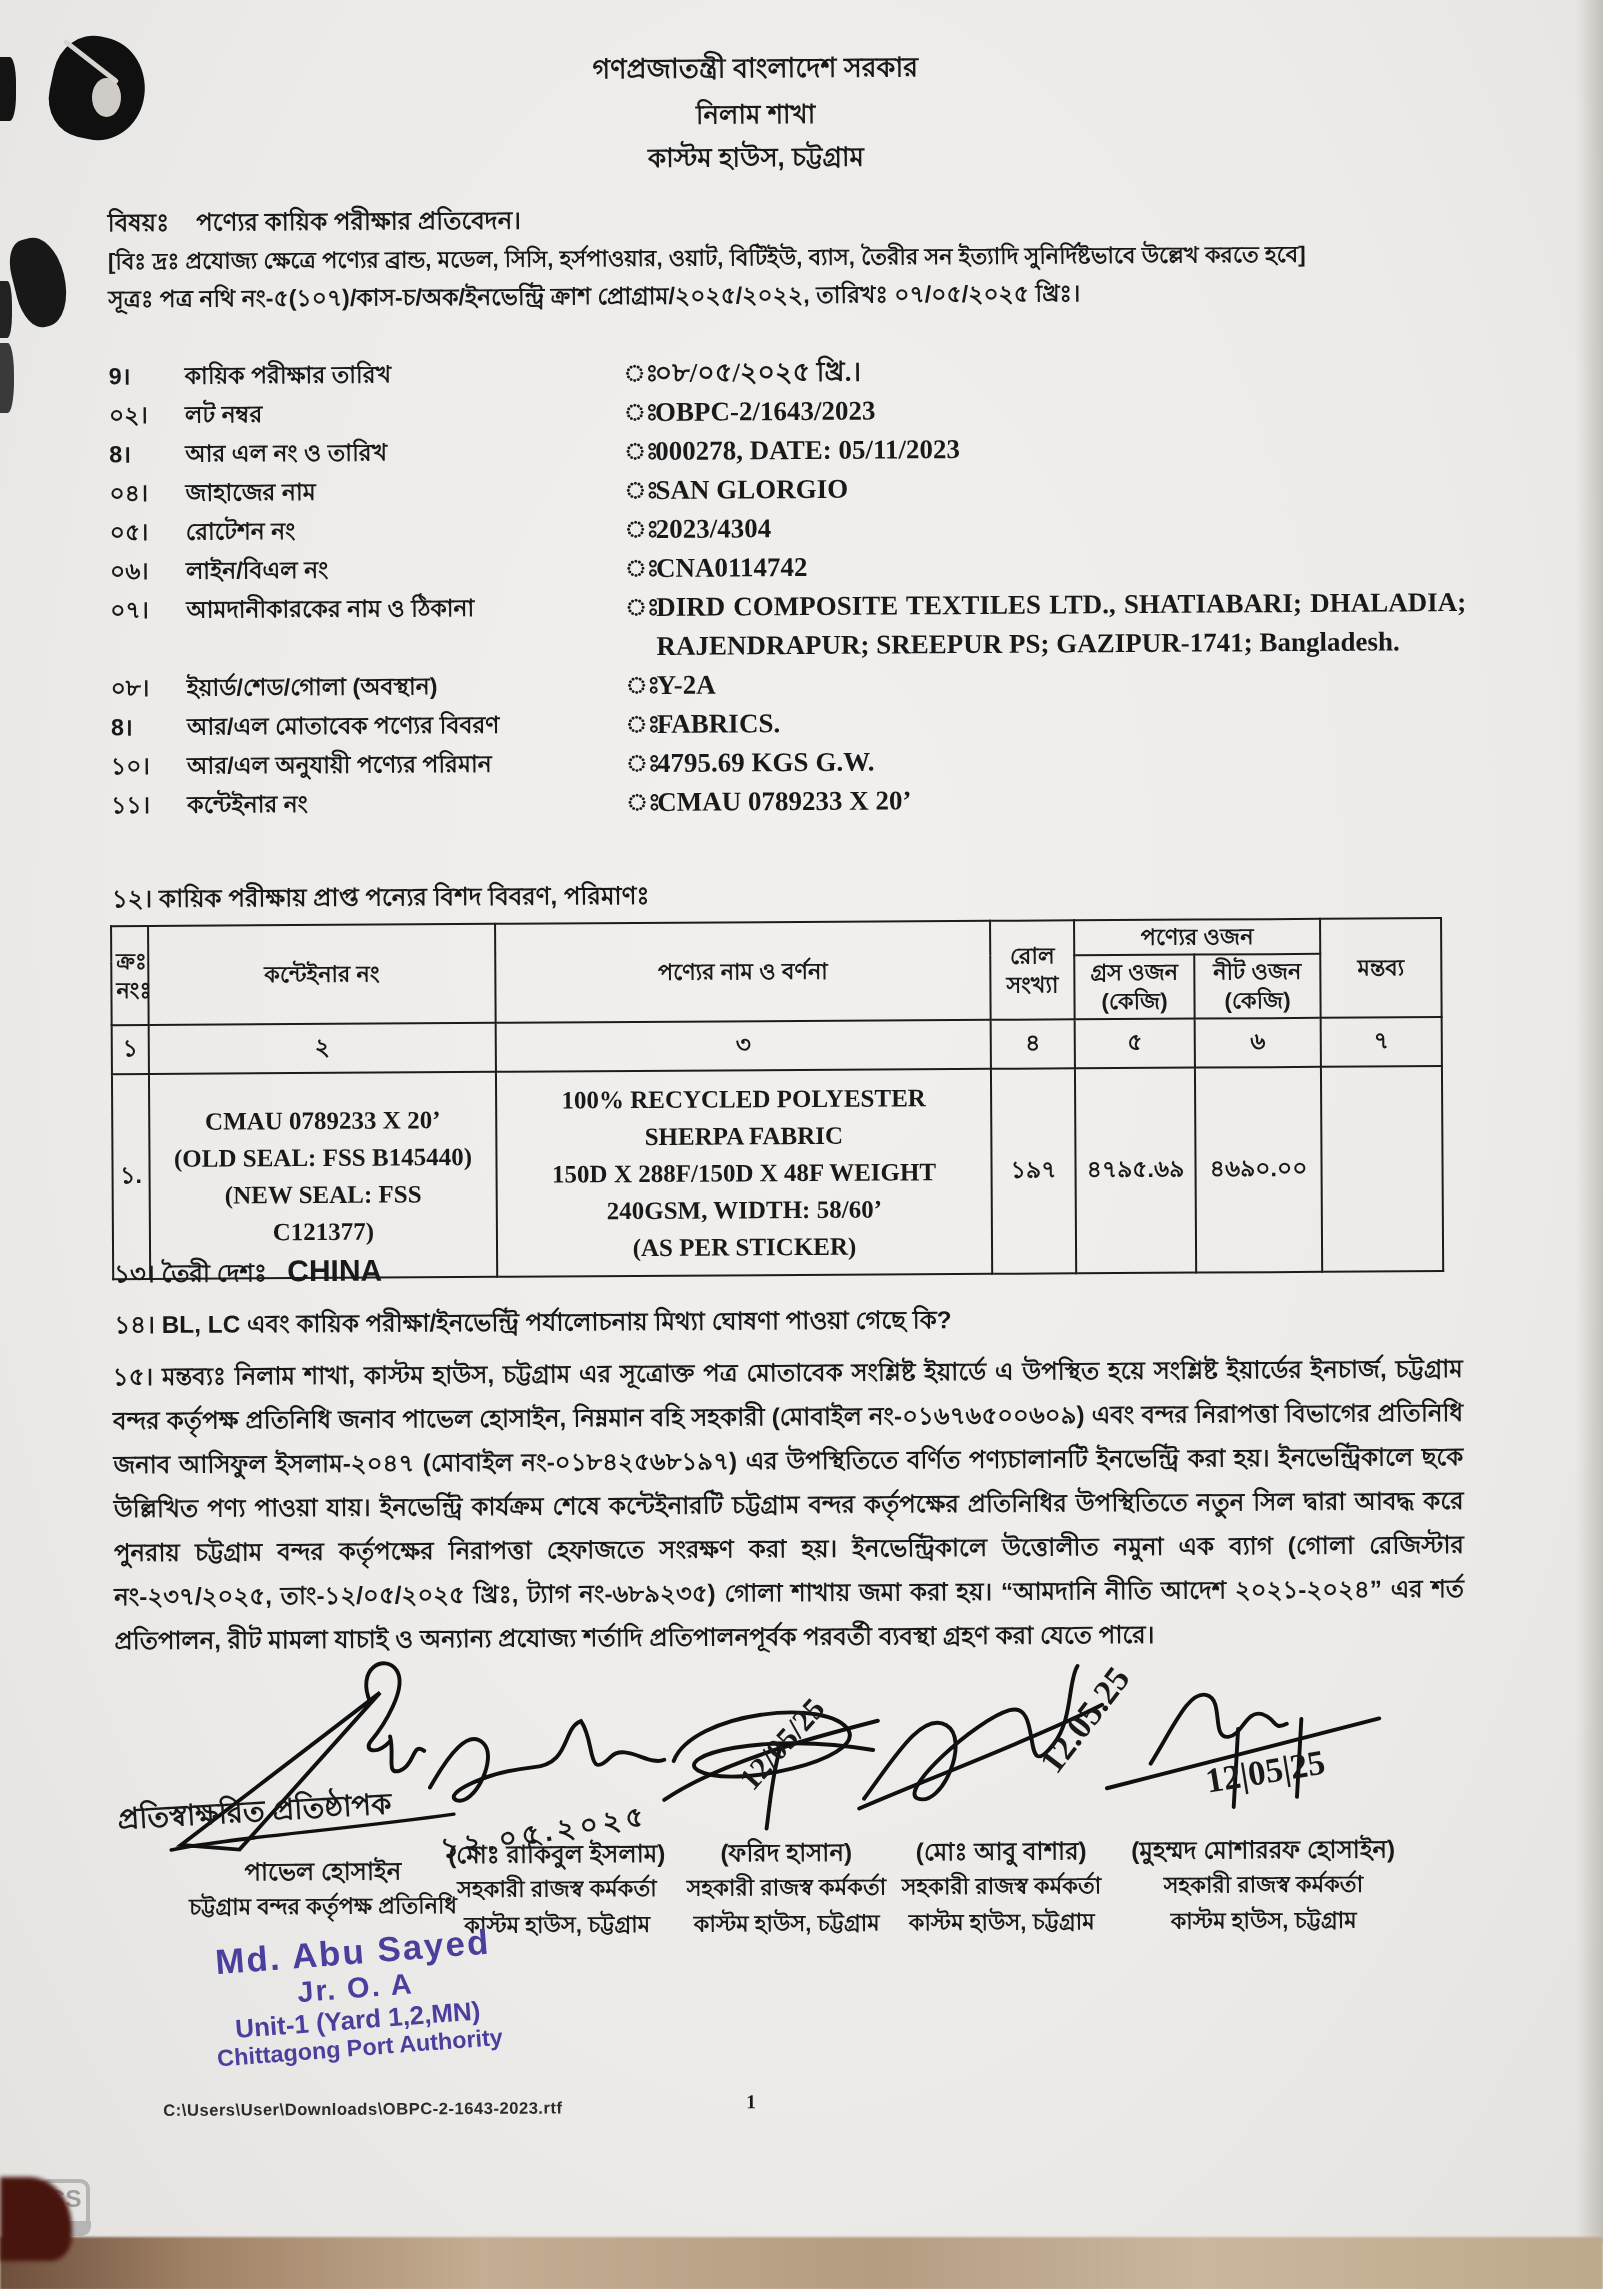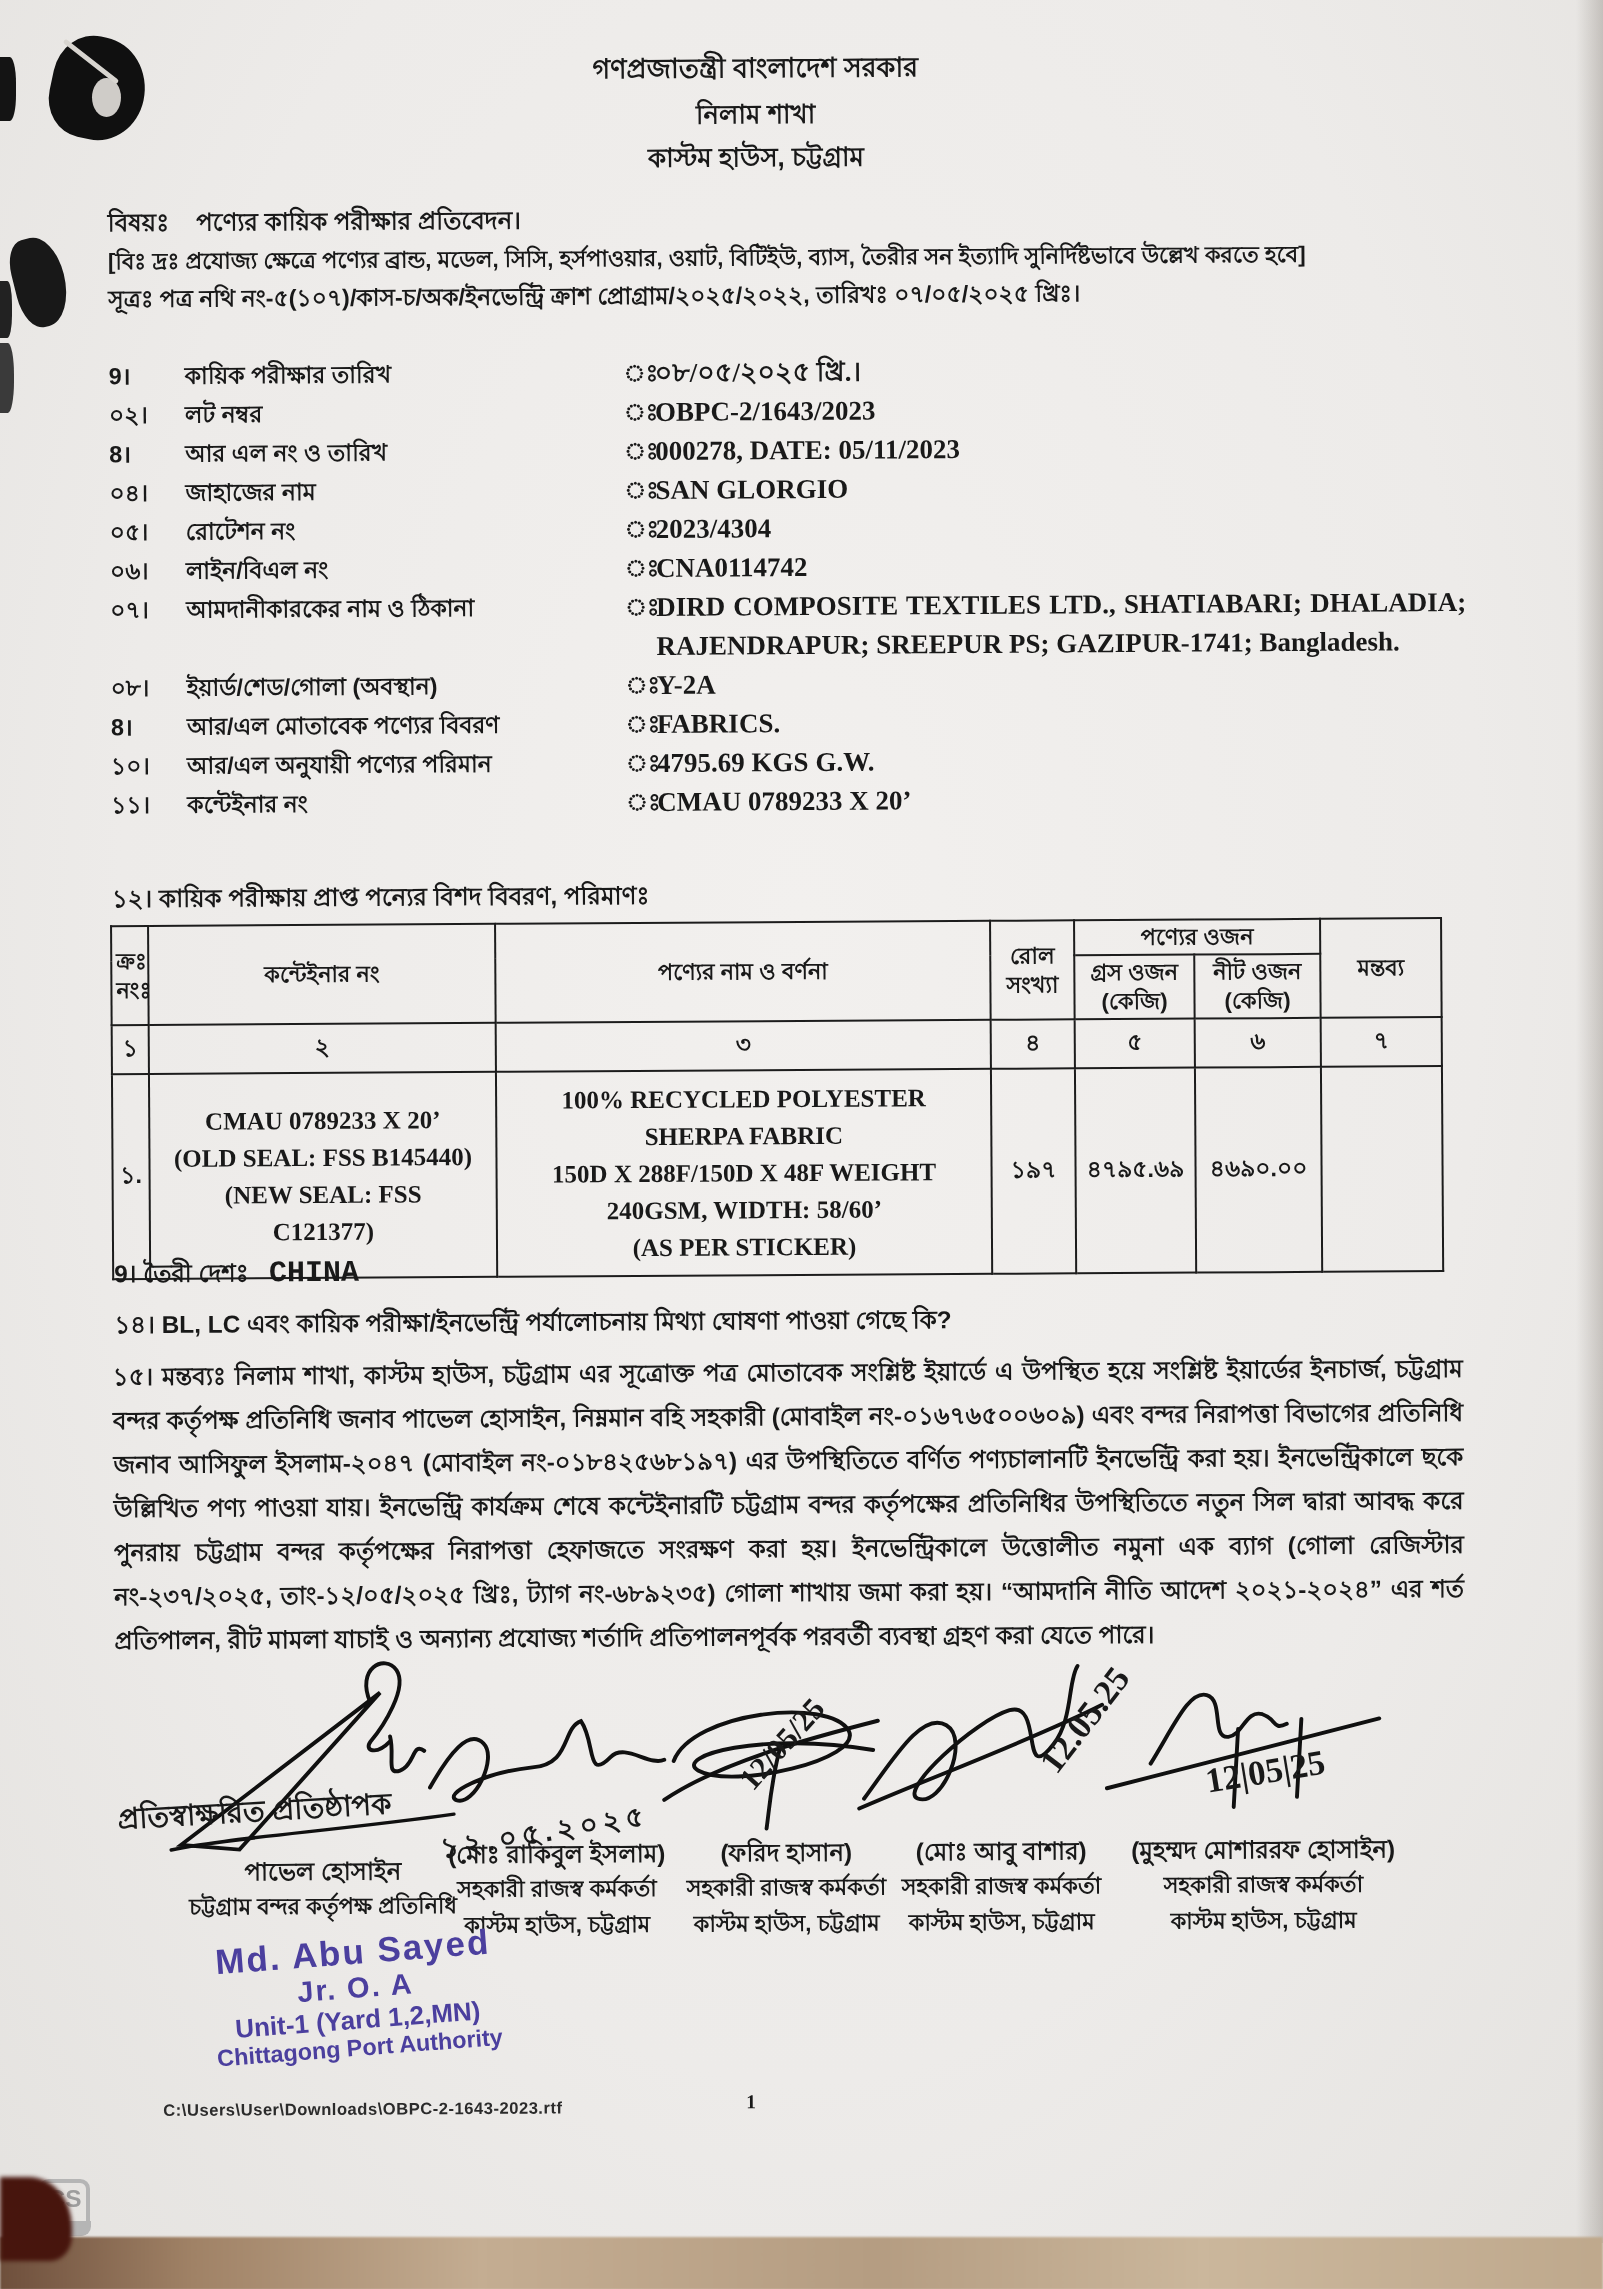--- a/index.html
+++ b/index.html
@@ -228,22 +228,22 @@
 (AS PER STICKER)</td>
         <td class="tbody-bn">১৯৭</td>
         <td class="tbody-bn">৪৭৯৫.৬৯</td>
         <td class="tbody-bn">৪৬৯০.০০</td>
         <td class="tbody-bn"></td>
       </tr>
     </tbody>
       </table>
 
     <div class="line" style="top:1251px;font-size:24.4px;">
-      <span>9। তৈরী দেশঃ</span>&nbsp;&nbsp;
-      <span style="font-family:Liberation Mono, monospace;font-size:30px;">CHINA</span>
+      <span>১৩। তৈরী দেশঃ</span>&nbsp;&nbsp;
+      <span style="font-family:Liberation Sans, sans-serif;font-size:30px;">CHINA</span>
     </div>
     <div class="line" style="top:1302px;font-size:24.4px;">১৪। BL, LC এবং কায়িক পরীক্ষা/ইনভেন্ট্রি পর্যালোচনায় মিথ্যা ঘোষণা পাওয়া গেছে কি?</div>
     <div id="para15">১৫। মন্তব্যঃ নিলাম শাখা, কাস্টম হাউস, চট্টগ্রাম এর সূত্রোক্ত পত্র মোতাবেক সংশ্লিষ্ট ইয়ার্ডে এ উপস্থিত হয়ে সংশ্লিষ্ট ইয়ার্ডের ইনচার্জ, চট্টগ্রাম বন্দর কর্তৃপক্ষ প্রতিনিধি জনাব পাভেল হোসাইন, নিম্নমান বহি সহকারী (মোবাইল নং-০১৬৭৬৫০০৬০৯) এবং বন্দর নিরাপত্তা বিভাগের প্রতিনিধি জনাব আসিফুল ইসলাম-২০৪৭ (মোবাইল নং-০১৮৪২৫৬৮১৯৭) এর উপস্থিতিতে বর্ণিত পণ্যচালানটি ইনভেন্ট্রি করা হয়। ইনভেন্ট্রিকালে ছকে উল্লিখিত পণ্য পাওয়া যায়। ইনভেন্ট্রি কার্যক্রম শেষে কন্টেইনারটি চট্টগ্রাম বন্দর কর্তৃপক্ষের প্রতিনিধির উপস্থিতিতে নতুন সিল দ্বারা আবদ্ধ করে পুনরায় চট্টগ্রাম বন্দর কর্তৃপক্ষের নিরাপত্তা হেফাজতে সংরক্ষণ করা হয়। ইনভেন্ট্রিকালে উত্তোলীত নমুনা এক ব্যাগ (গোলা রেজিস্টার নং-২৩৭/২০২৫, তাং-১২/০৫/২০২৫ খ্রিঃ, ট্যাগ নং-৬৮৯২৩৫) গোলা শাখায় জমা করা হয়। “আমদানি নীতি আদেশ ২০২১-২০২৪” এর শর্ত প্রতিপালন, রীট মামলা যাচাই ও অন্যান্য প্রযোজ্য শর্তাদি প্রতিপালনপূর্বক পরবর্তী ব্যবস্থা গ্রহণ করা যেতে পারে।</div>
 
     <svg class="sigsvg sig" style="left:146px;top:1646px;" width="322" height="210" viewBox="0 0 330 215">
       <path stroke-width="4" d="M30 200 L235 45 L90 205 Z"></path>
       <path stroke-width="4" d="M225 55 C210 20 240 5 252 22 C264 40 238 80 225 95 C218 104 230 110 245 95"></path>
       <path stroke-width="4" d="M245 90 C250 110 240 130 255 125 C270 120 268 95 280 105"></path>
       <path stroke-width="3.5" d="M20 205 C60 195 200 185 310 170"></path>
     </svg>

